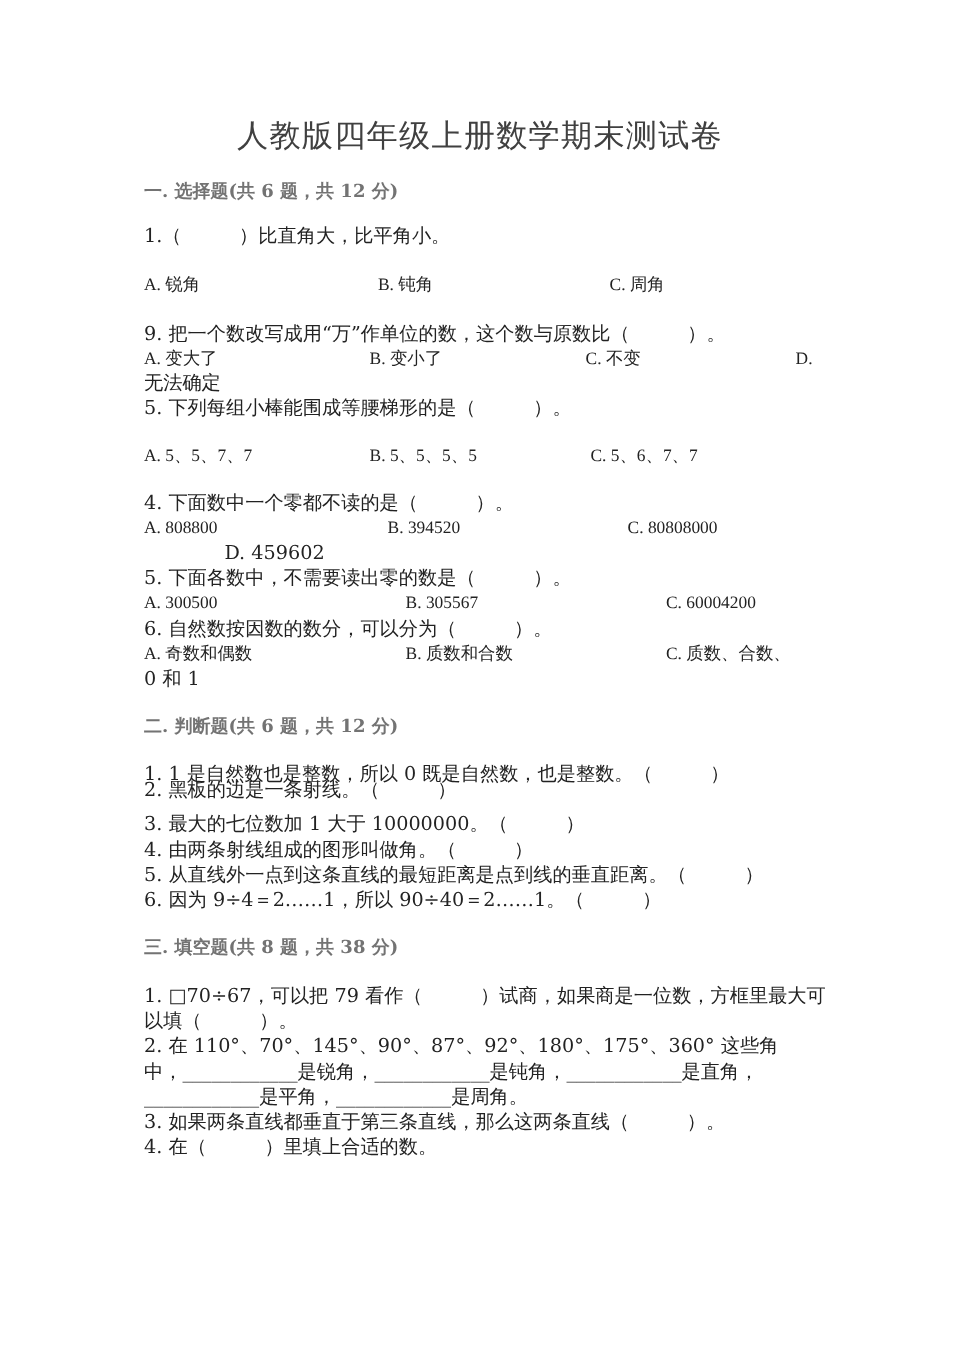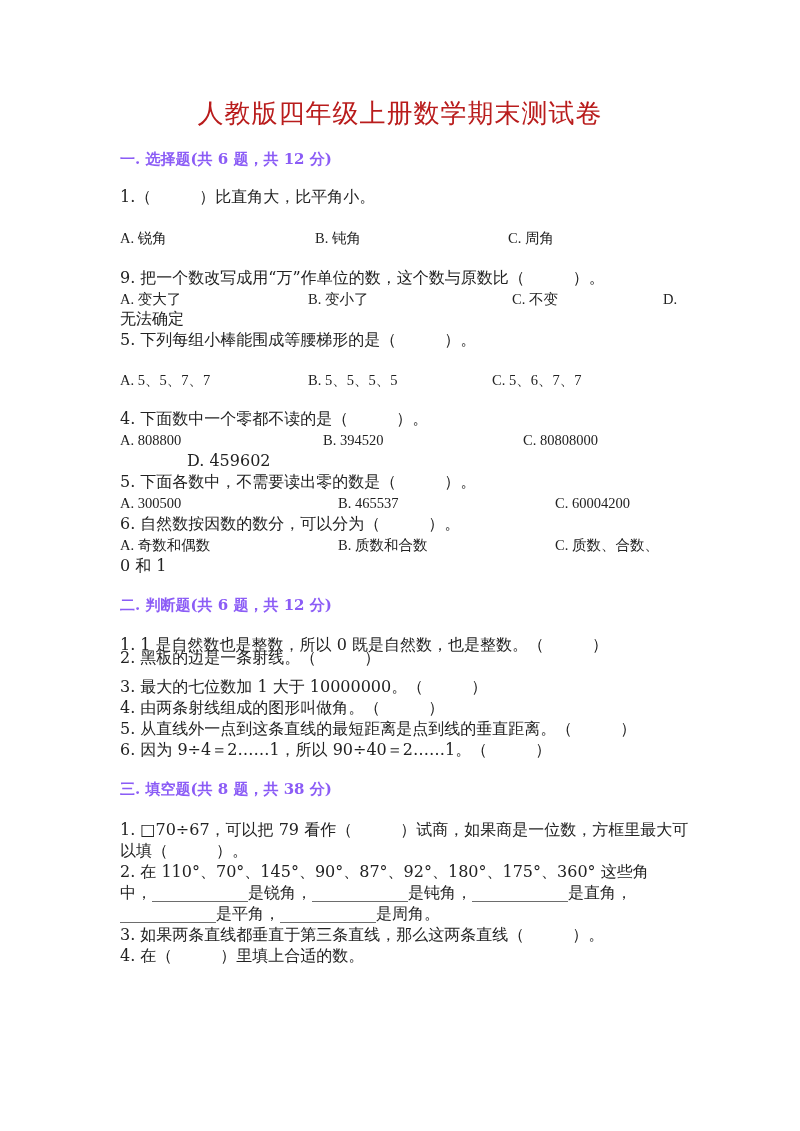--- a/index.html
+++ b/index.html
@@ -1,21 +1,21 @@
 <!DOCTYPE html>
 <html><head>
 <meta charset="utf-8">
 <style>
   html, body { margin: 0; padding: 0; background: #ffffff; }
   body { width: 800px; height: 1131px; position: relative; overflow: hidden;
          font-family: "DejaVu Serif", "Liberation Serif", serif; color: #222; }
   .page { position: absolute; left: 120px; top: 0; width: 560px; }
   .title { position: absolute; left: 0; width: 560px; top: 96px; text-align: center;
-           font-size: 26px; font-weight: normal; letter-spacing: 1px; color: #b91c1c; }
-  .sec { position: absolute; left: 0; font-size: 15px; font-weight: bold; color: #8b5cf6; }
+           font-size: 26px; font-weight: normal; letter-spacing: 1px; color: #404040; }
+  .sec { position: absolute; left: 0; font-size: 15px; font-weight: bold; color: #737373; }
   .line { position: absolute; left: 0; font-size: 16px; white-space: nowrap; line-height: 20px; text-align: right; }
   .opts { position: absolute; left: 0; width: 560px; font-size: 14.5px; height: 20px; line-height: 20px; }
   .opts span { position: absolute; top: 0; white-space: nowrap; font-family: Liberation Serif, serif; }
 </style>
 </head>
 <body>
 
 <div class="page">
   <div class="title">人教版四年级上册数学期末测试卷</div>
 
@@ -25,21 +25,21 @@
   <div class="opts" style="top:228px">
     <span style="left:0">A. 锐角</span>
     <span style="left:195px">B. 钝角</span>
     <span style="left:388px">C. 周角</span>
   </div>
 
   <div class="line" style="top:268px">9. 把一个数改写成用“万”作单位的数，这个数与原数比（　　　）。</div>
   <div class="opts" style="top:289px">
     <span style="left:0">A. 变大了</span>
     <span style="left:188px">B. 变小了</span>
-    <span style="left:392px">C. 不变</span>
+    <span style="left:368px">C. 不变</span>
     <span style="left:543px">D.</span>
   </div>
   <div class="line" style="top:309px">无法确定</div>
 
   <div class="line" style="top:330px">5. 下列每组小棒能围成等腰梯形的是（　　　）。</div>
   <div class="opts" style="top:370px">
     <span style="left:0">A. 5、5、7、7</span>
     <span style="left:188px">B. 5、5、5、5</span>
     <span style="left:372px">C. 5、6、7、7</span>
   </div>
@@ -48,21 +48,21 @@
   <div class="opts" style="top:430px">
     <span style="left:0">A. 808800</span>
     <span style="left:203px">B. 394520</span>
     <span style="left:403px">C. 80808000</span>
   </div>
   <div class="line" style="top:451px; left:67px">D. 459602</div>
 
   <div class="line" style="top:472px">5. 下面各数中，不需要读出零的数是（　　　）。</div>
   <div class="opts" style="top:493px">
     <span style="left:0">A. 300500</span>
-    <span style="left:218px">B. 465537</span>
+    <span style="left:218px">B. 305567</span>
     <span style="left:435px">C. 60004200</span>
   </div>
 
   <div class="line" style="top:514px">6. 自然数按因数的数分，可以分为（　　　）。</div>
   <div class="opts" style="top:535px">
     <span style="left:0">A. 奇数和偶数</span>
     <span style="left:218px">B. 质数和合数</span>
     <span style="left:435px">C. 质数、合数、</span>
   </div>
   <div class="line" style="top:556px">0 和 1</div>

